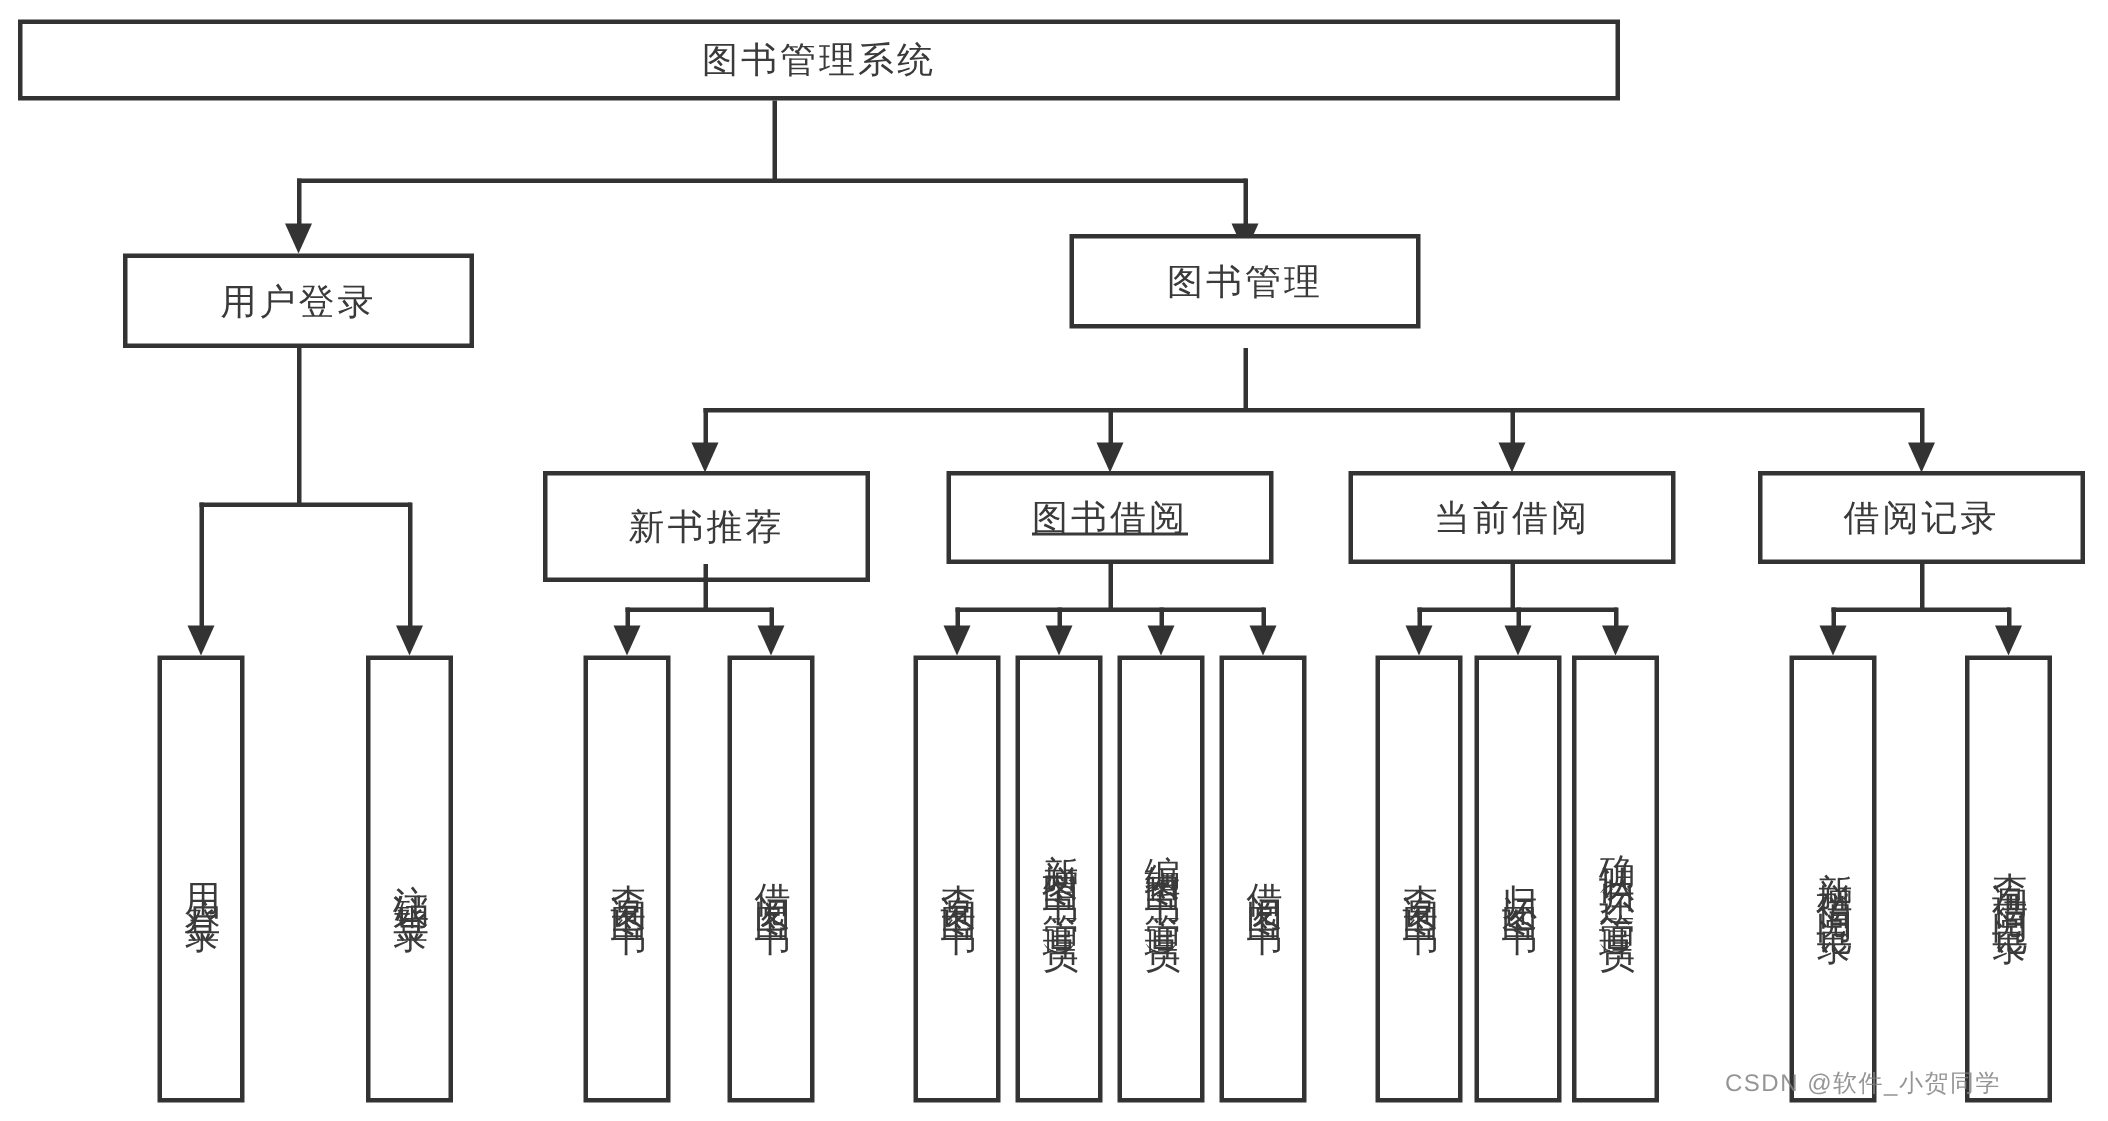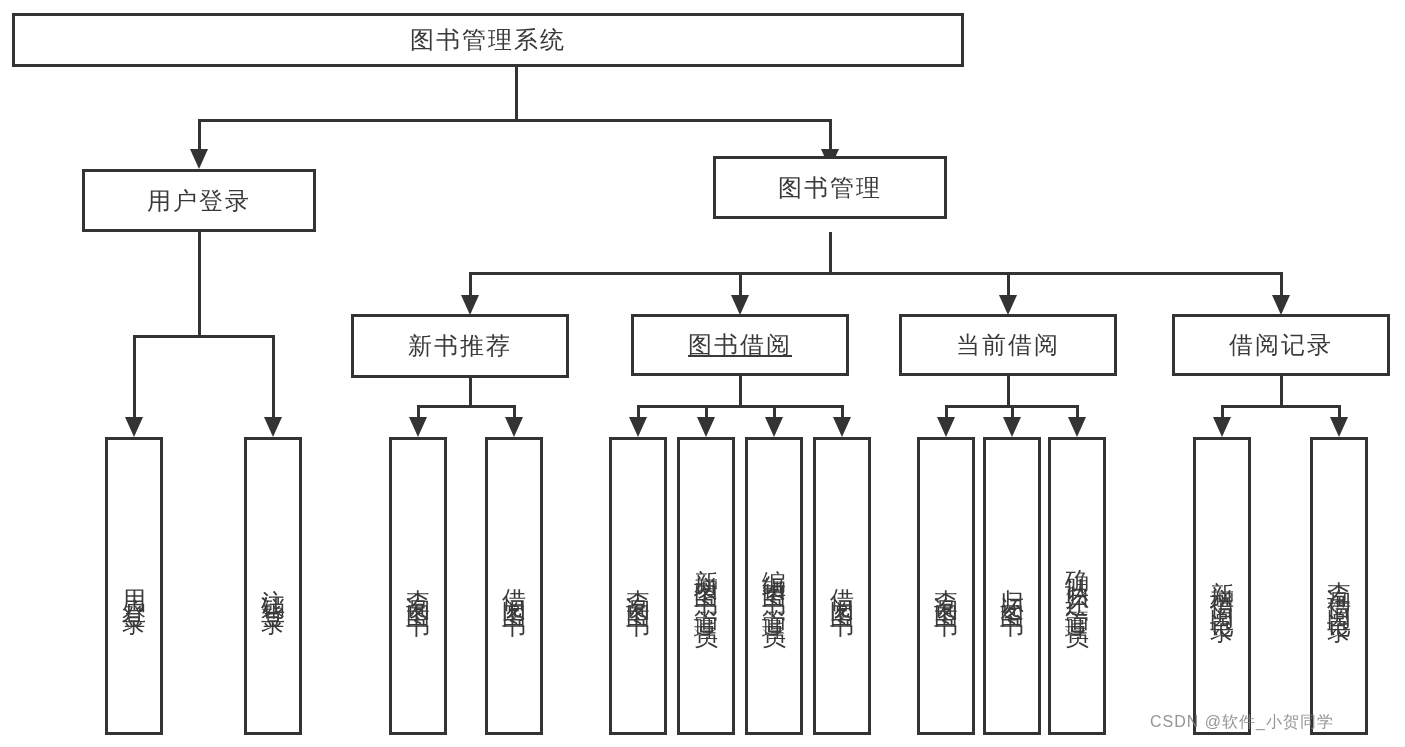--- a/index.html
+++ b/index.html
@@ -61,21 +61,21 @@
     letter-spacing: 1px;
     z-index: 5;
     white-space: nowrap;
   }
 </style>
 </head>
 <body>
 
 <div id="stage">
 
-  <div class="box" style="left:12px; top:13px; width:952px; height:54px;">图书管理系统</div>
+  <div class="box" style="left:12px; top:13px; width:1068px; height:54px;">图书管理系统</div>
 
   <div class="vline" style="left:515px; top:67px; height:53px;"></div>
   <div class="hline" style="left:198px; top:119px; width:633px;"></div>
   <div class="vline" style="left:198px; top:119px; height:31px;"></div>
   <div class="arrow" style="left:190px; top:149px;"></div>
   <div class="vline" style="left:829px; top:119px; height:31px;"></div>
   <div class="arrow" style="left:821px; top:149px;"></div>
 
   <div class="box" style="left:82px; top:169px; width:234px; height:63px;">用户登录</div>
   <div class="box" style="left:713px; top:156px; width:234px; height:63px;">图书管理</div>
@@ -91,21 +91,21 @@
   <div class="hline" style="left:469px; top:272px; width:813px;"></div>
   <div class="vline" style="left:469px; top:272px; height:24px;"></div>
   <div class="arrow" style="left:461px; top:295px;"></div>
   <div class="vline" style="left:739px; top:272px; height:24px;"></div>
   <div class="arrow" style="left:731px; top:295px;"></div>
   <div class="vline" style="left:1007px; top:272px; height:24px;"></div>
   <div class="arrow" style="left:999px; top:295px;"></div>
   <div class="vline" style="left:1280px; top:272px; height:24px;"></div>
   <div class="arrow" style="left:1272px; top:295px;"></div>
 
-  <div class="box" style="left:351px; top:314px; width:218px; height:64px;font-family:Liberation Mono, monospace;">新书推荐</div>
+  <div class="box" style="left:362px; top:314px; width:218px; height:74px;font-family:Liberation Mono, monospace;">新书推荐</div>
   <div class="box" style="left:631px; top:314px; width:218px; height:62px;text-decoration:underline;">图书借阅</div>
   <div class="box" style="left:899px; top:314px; width:218px; height:62px;">当前借阅</div>
   <div class="box" style="left:1172px; top:314px; width:218px; height:62px;">借阅记录</div>
 
   <div class="vline" style="left:469px; top:376px; height:30px;"></div>
   <div class="hline" style="left:417px; top:405px; width:98px;"></div>
   <div class="vline" style="left:417px; top:405px; height:13px;"></div>
   <div class="arrow" style="left:409px; top:417px;"></div>
   <div class="vline" style="left:513px; top:405px; height:13px;"></div>
   <div class="arrow" style="left:505px; top:417px;"></div>

